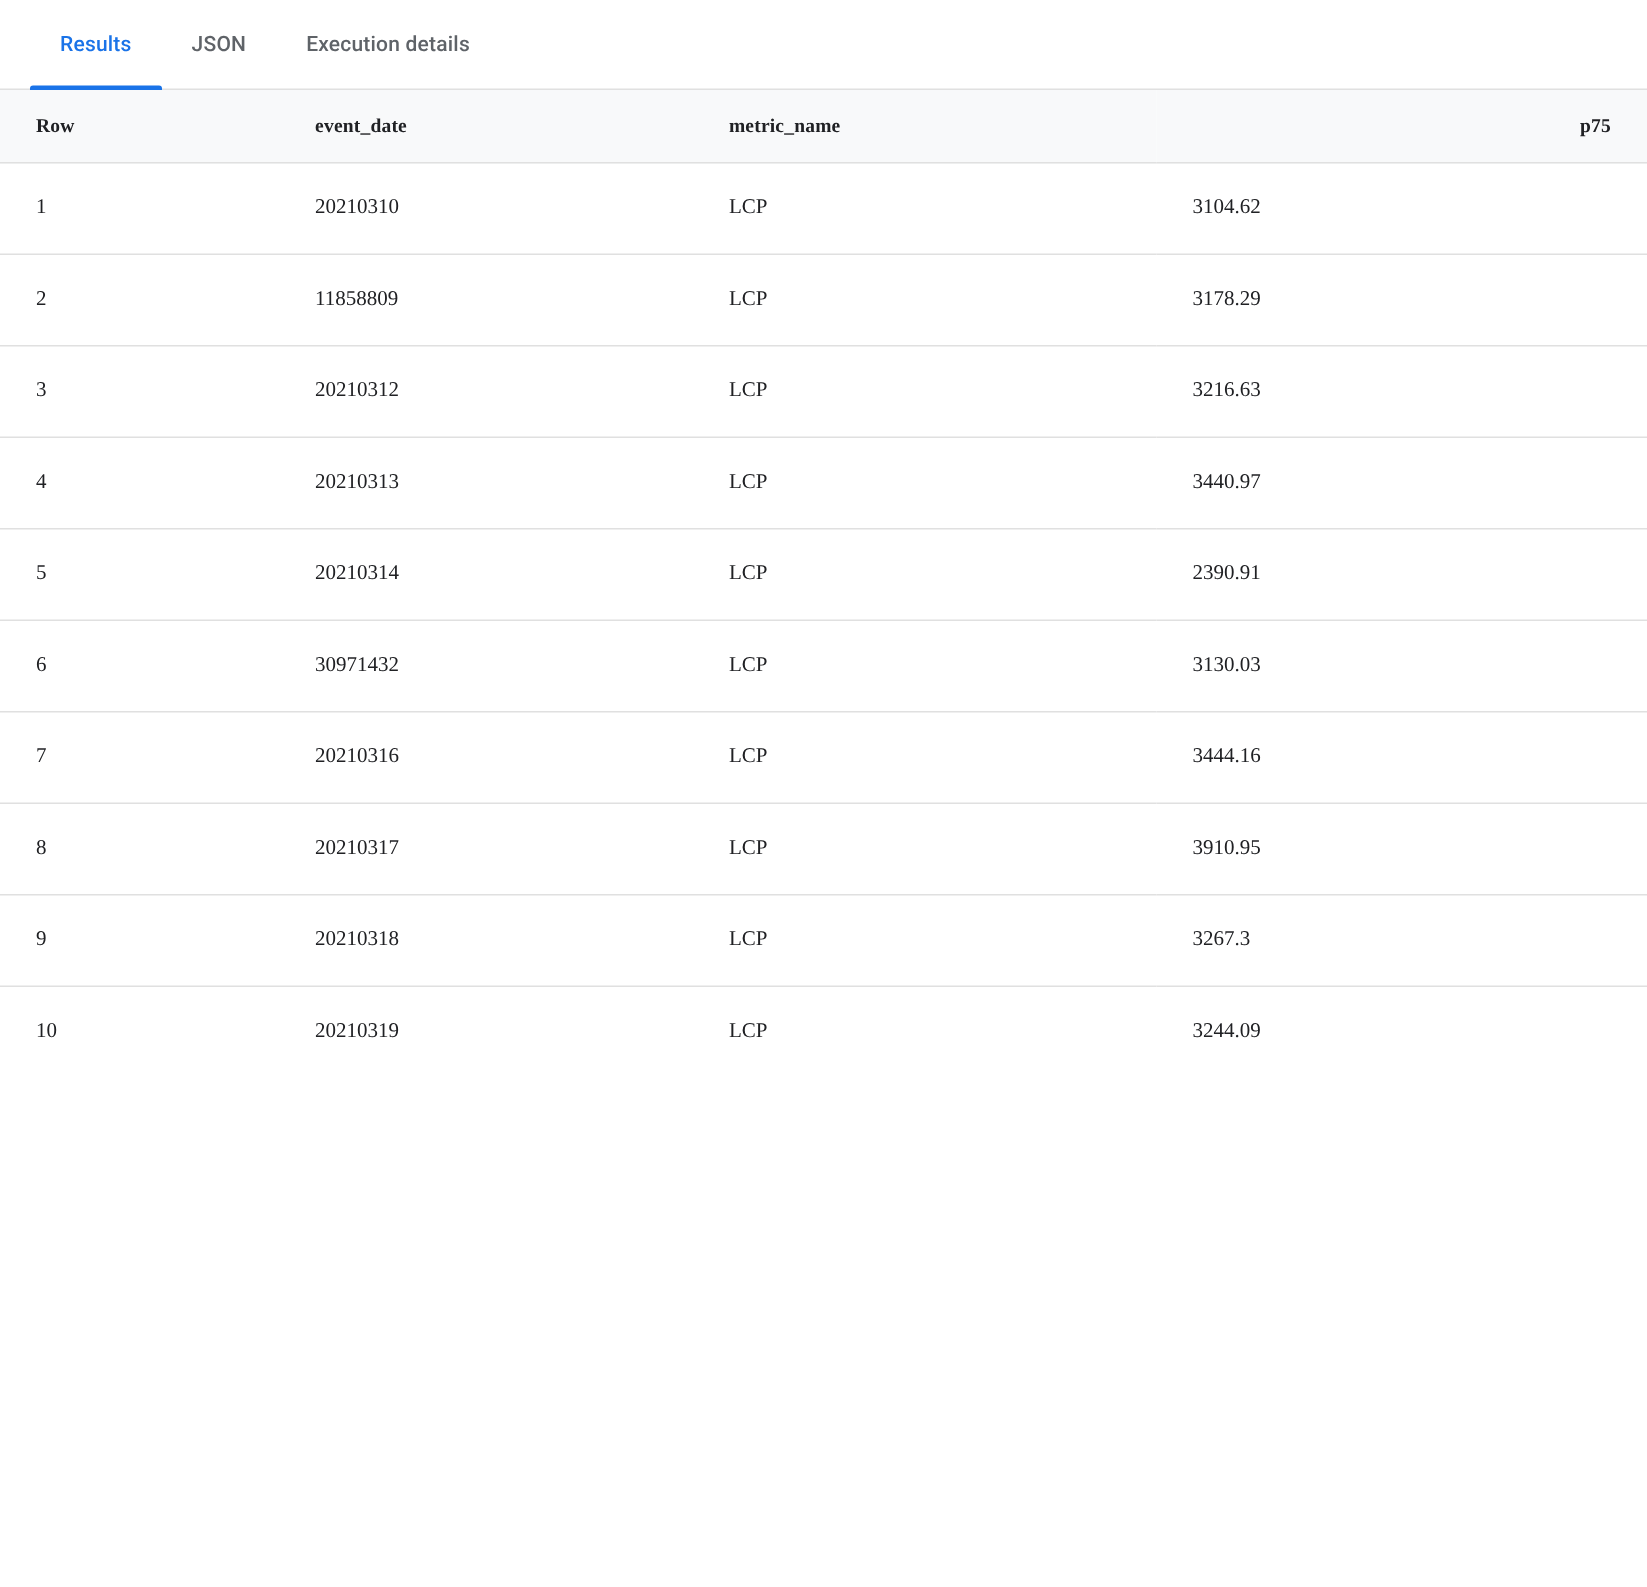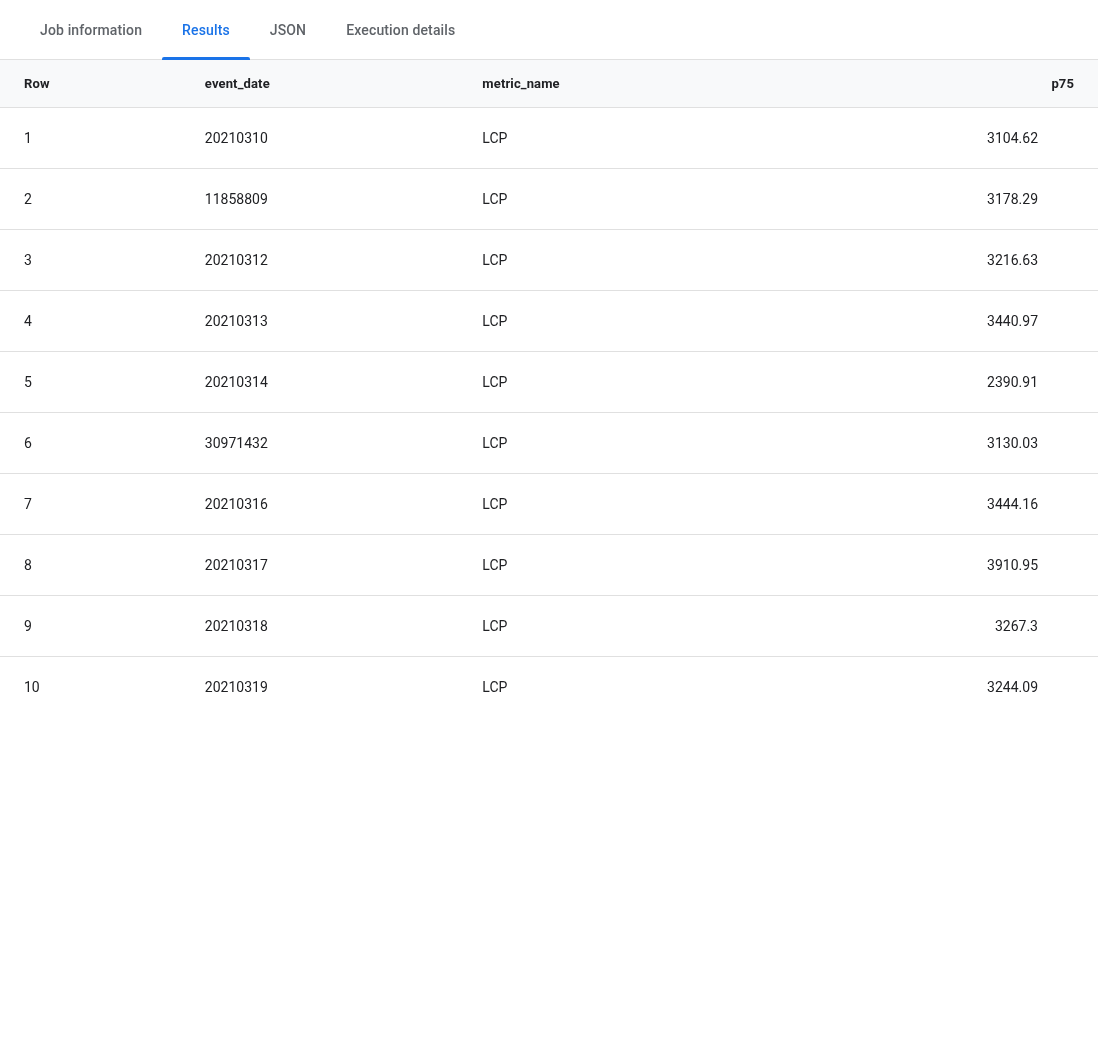--- a/index.html
+++ b/index.html
@@ -55,20 +55,21 @@
     }
 
     .table-container {
       padding: 0;
       overflow-x: auto;
     }
 
     table {
       width: 100%;
       border-collapse: collapse;
+      font-family: Liberation Serif, serif;
     }
 
     thead tr {
       background: #f8f9fa;
       border-bottom: 1px solid #e0e0e0;
     }
 
     thead th {
       padding: 16px 24px;
       text-align: left;
@@ -87,35 +88,32 @@
     }
 
     tbody td {
       padding: 22px 24px;
       font-size: 14px;
       color: #202124;
       vertical-align: middle;
     }
 
     tbody td:nth-child(4) {
-      text-align: right;
+      text-align: left;
       padding-right: 60px;
     }
 
     thead th:nth-child(4) {
       text-align: right;
     }
   </style>
 </head>
 <body>
 
 <div class="tabs-container">
-  <div class="tab">
-    <span>Job information</span>
-  </div>
   <div class="tab active">
     <span>Results</span>
   </div>
   <div class="tab">
     <span>JSON</span>
   </div>
   <div class="tab">
     <span>Execution details</span>
   </div>
 </div>

